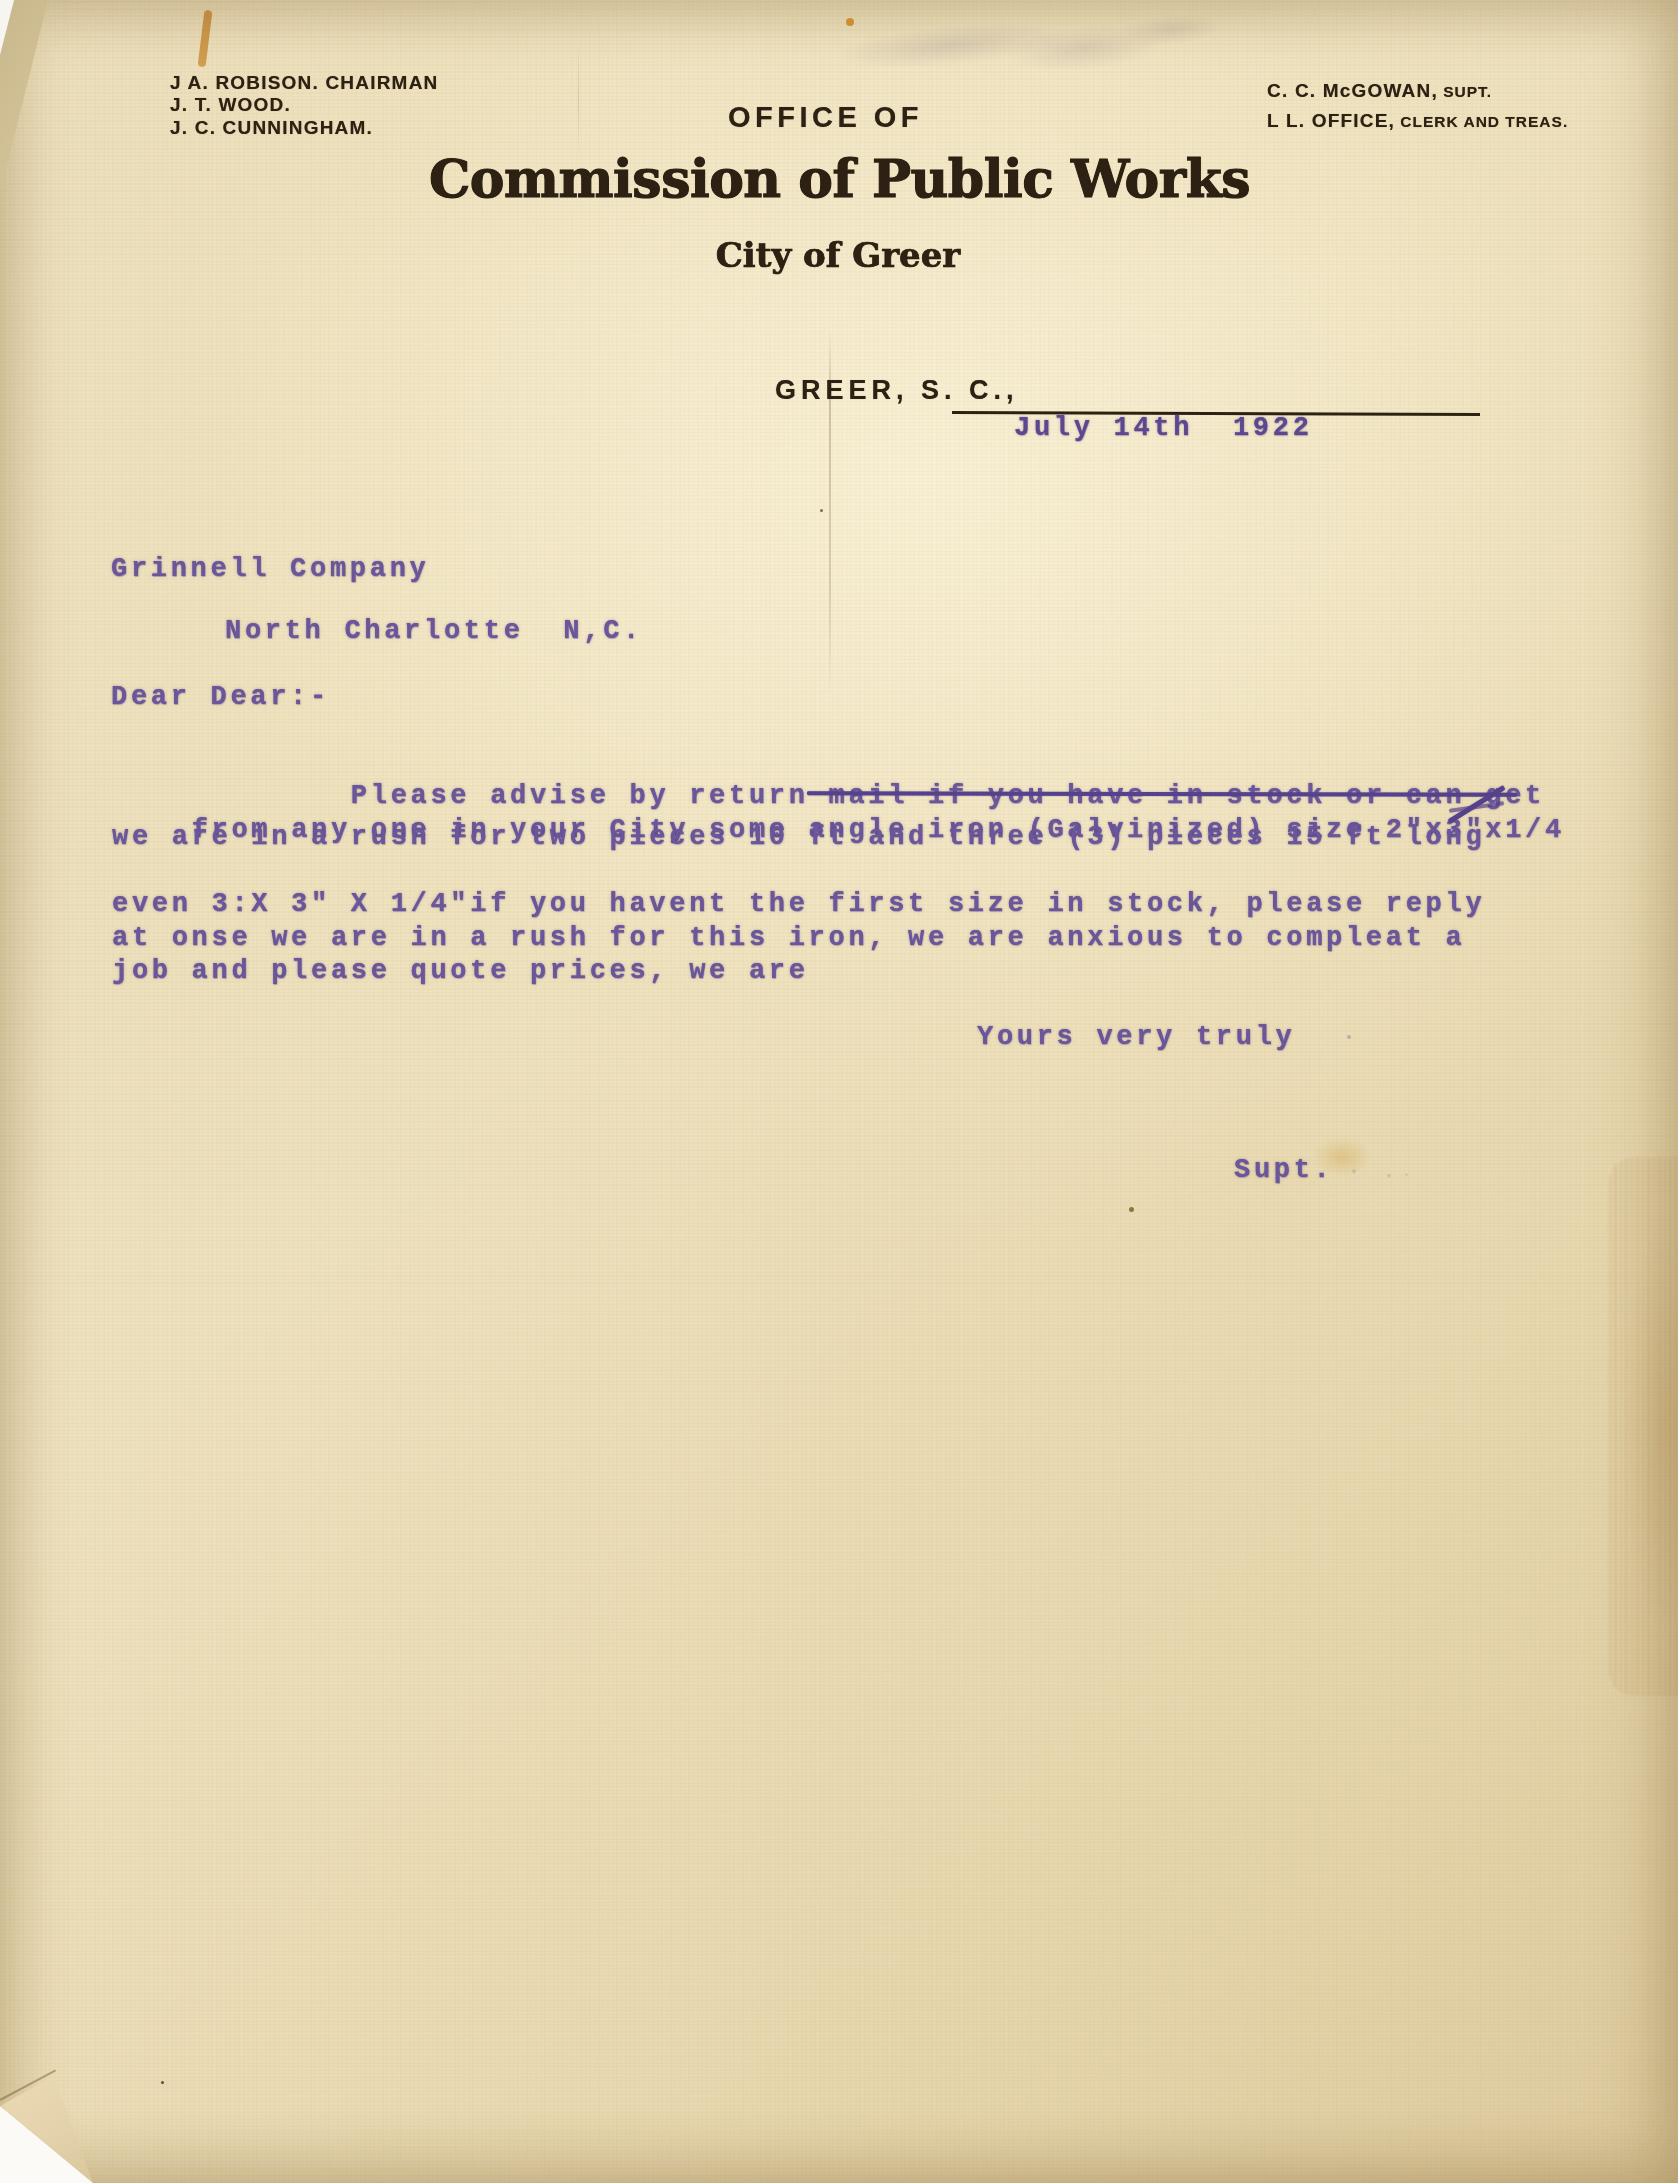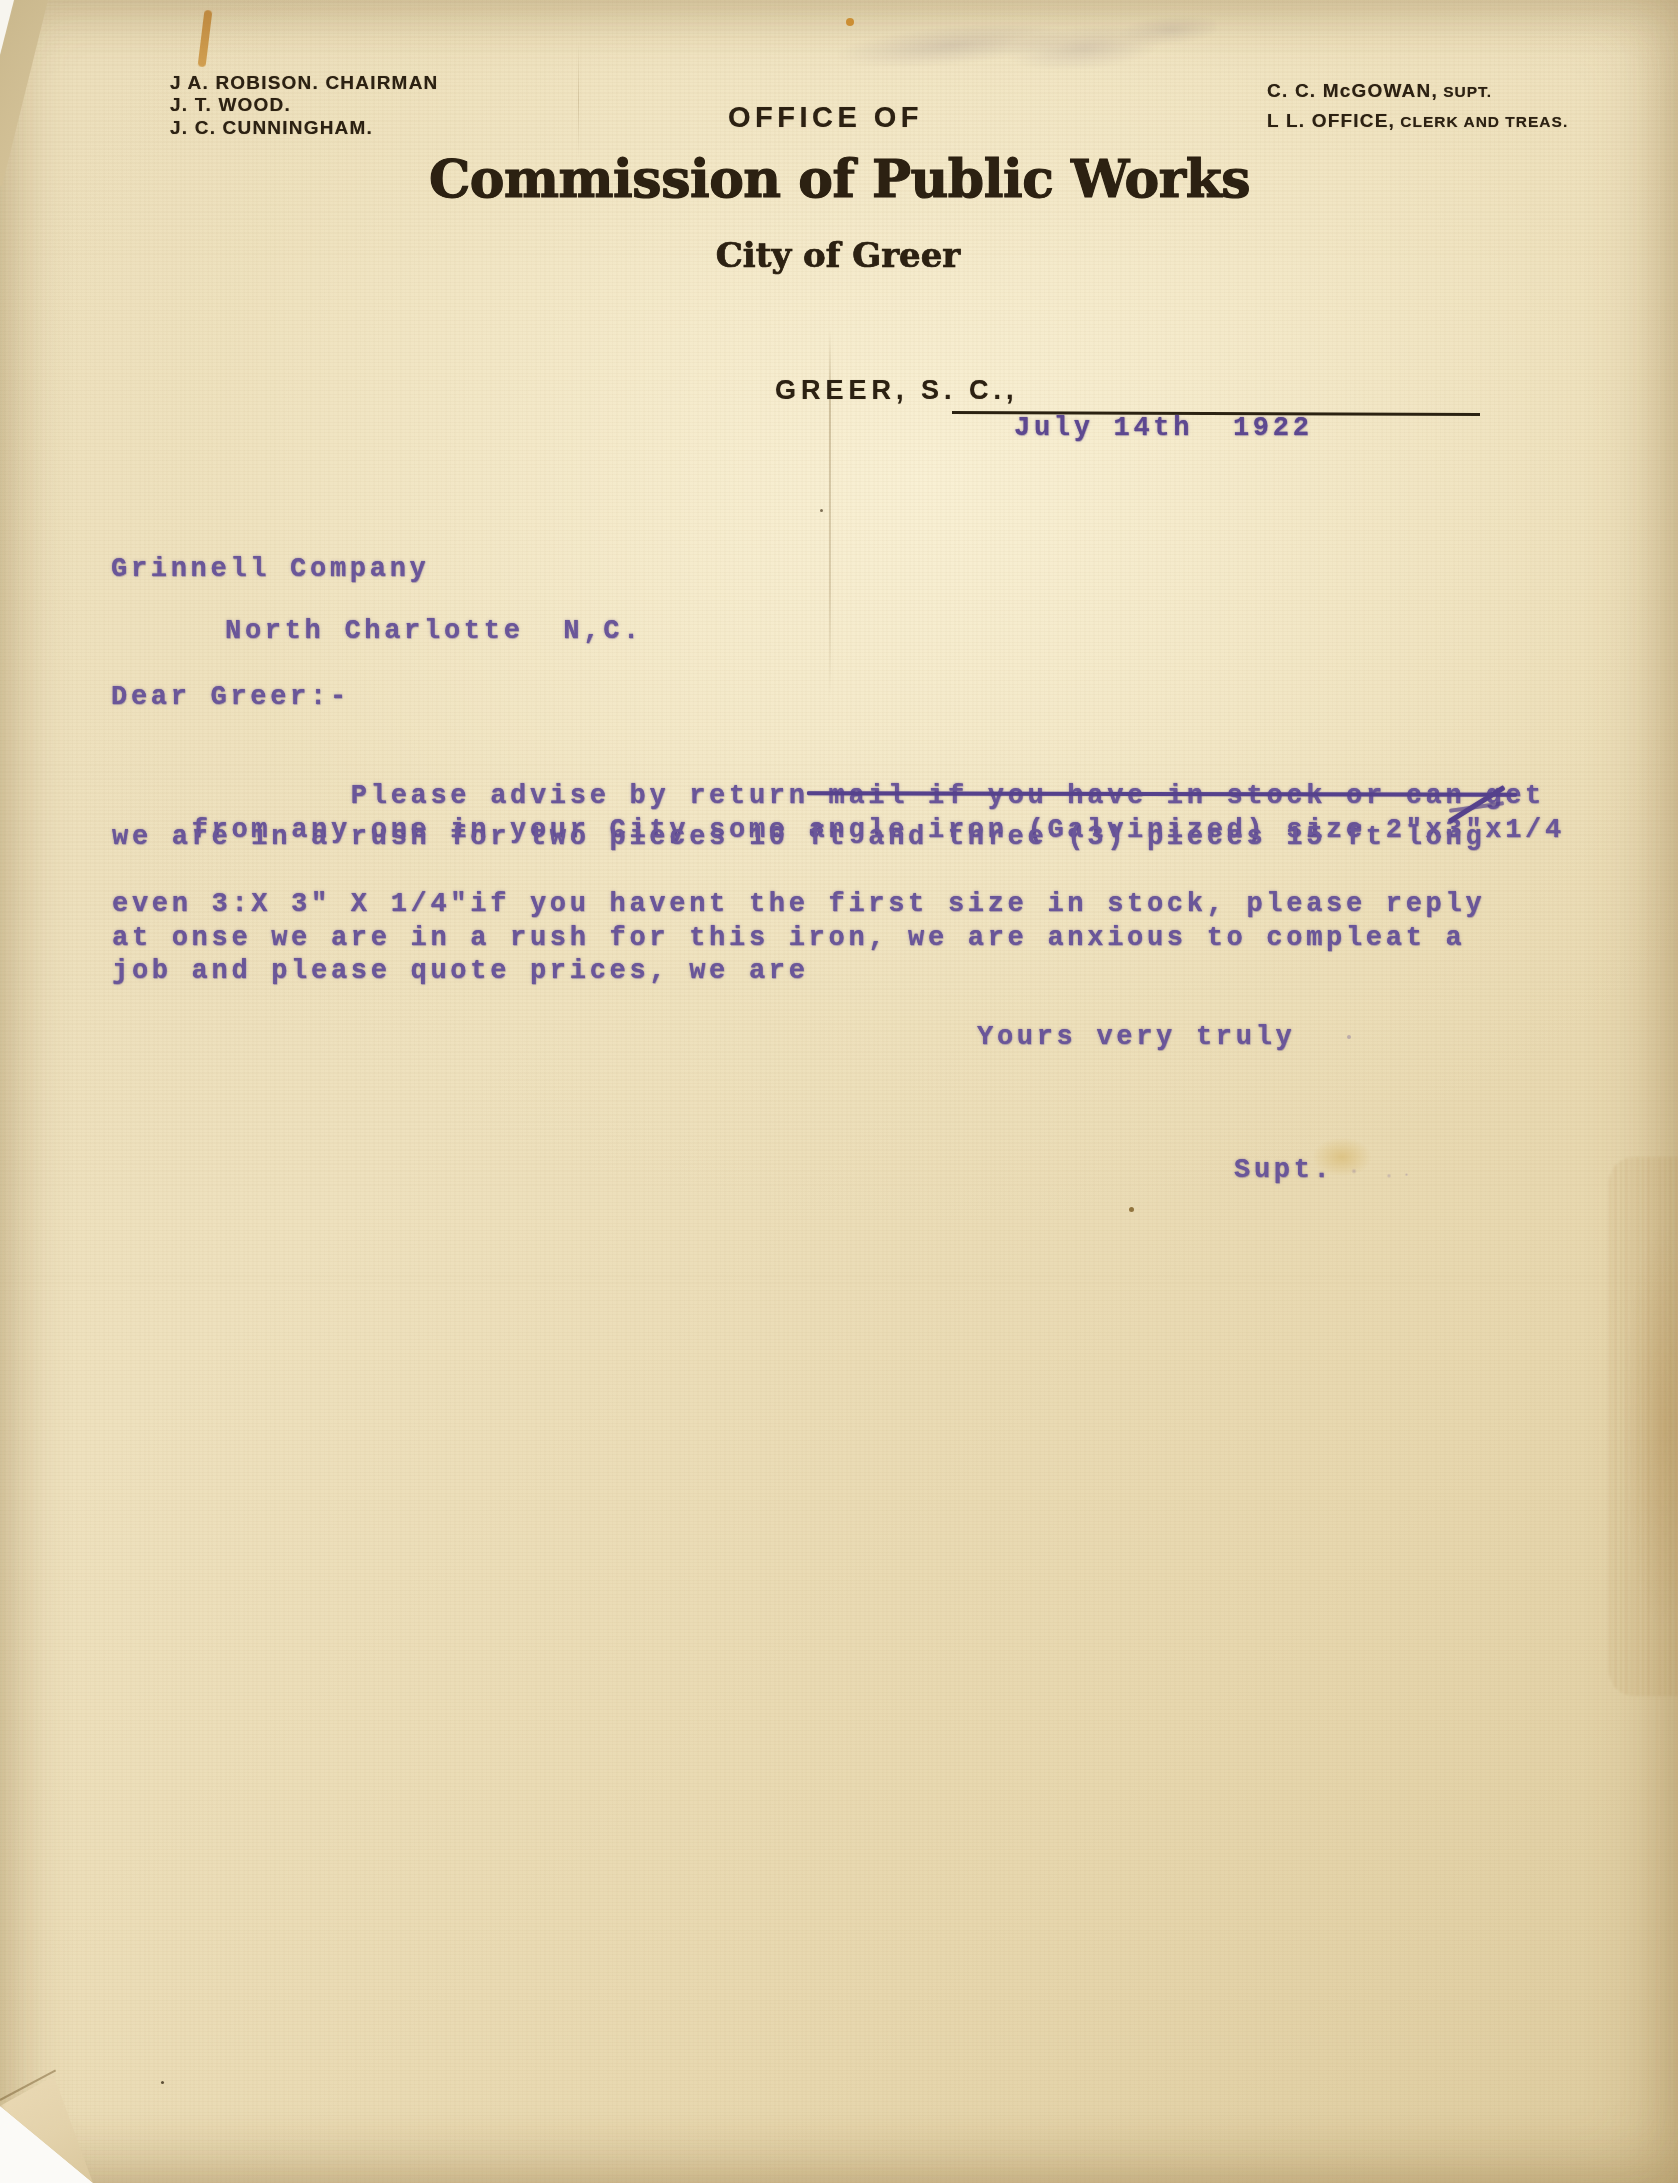--- a/index.html
+++ b/index.html
@@ -79,21 +79,21 @@
   <div class="abs sans ink office-of" style="left:0;top:103px;width:1633px;text-align:center;margin-left:9px;">OFFICE OF</div>
   <div class="abs serif ink org" style="left:0;top:153px;width:1679px;text-align:center;">Commission of Public Works</div>
   <div class="abs serif ink cityline" style="left:0;top:238px;width:1676px;text-align:center;">City of Greer</div>
 
   <div class="abs sans ink greer" style="left:775px;top:377px;">GREER, S. C.,</div>
   <div class="rule" style="left:952px;top:412px;width:528px;height:2.5px;transform:rotate(0.2deg);"></div>
   <div class="abs tw twbody" style="left:1014px;top:415px;color:#5d4890;">July 14th  1922</div>
 
   <div class="abs tw twbody" style="left:111px;top:556px;">Grinnell Company</div>
   <div class="abs tw twbody" style="left:225px;top:618px;">North Charlotte  N,C.</div>
-  <div class="abs tw twbody" style="left:111px;top:684px;">Dear Greer:-</div>
+  <div class="abs tw twbody" style="left:111px;top:684px;">Dear Dear:-</div>
 
   <div class="abs tw twbody" style="left:112px;top:756px;">
     <span>        Please advise by return mail </span><span>if you have in stock or can get</span>
   </div>
   <div class="tw-rule" style="left:807px;top:792px;width:710px;height:4px;transform:rotate(0.12deg);"></div>
 
   <div class="abs tw twbody" style="left:112px;top:790px;">
     <span>from any one in your City some angle iron (Galvinized) size 2"x3"x1</span><span>/4</span>
   </div>
   <div class="tw-rule" style="left:1444px;top:802px;width:65px;height:4.5px;transform:rotate(-32deg);"></div>

